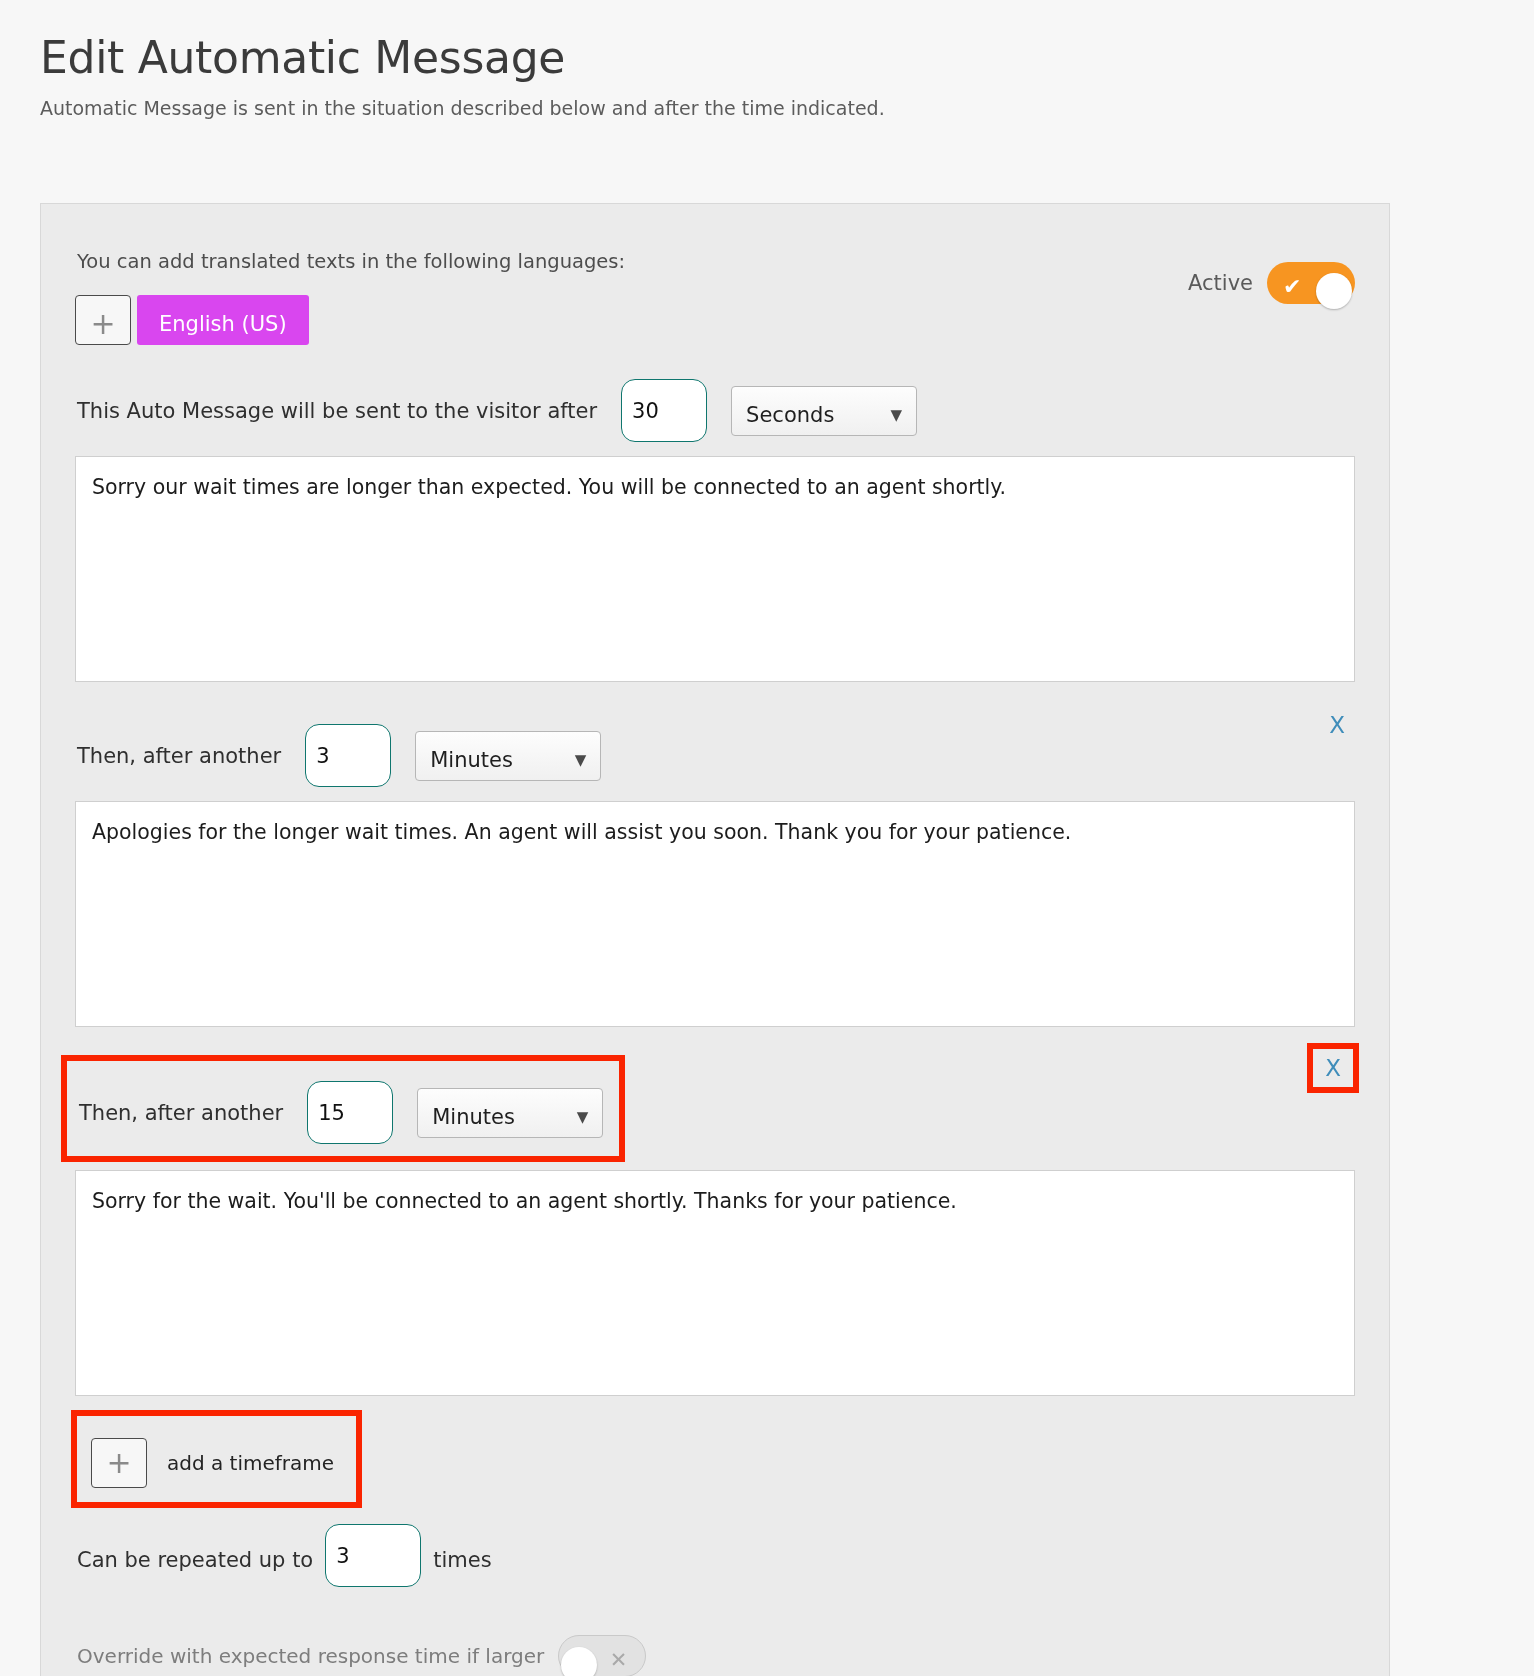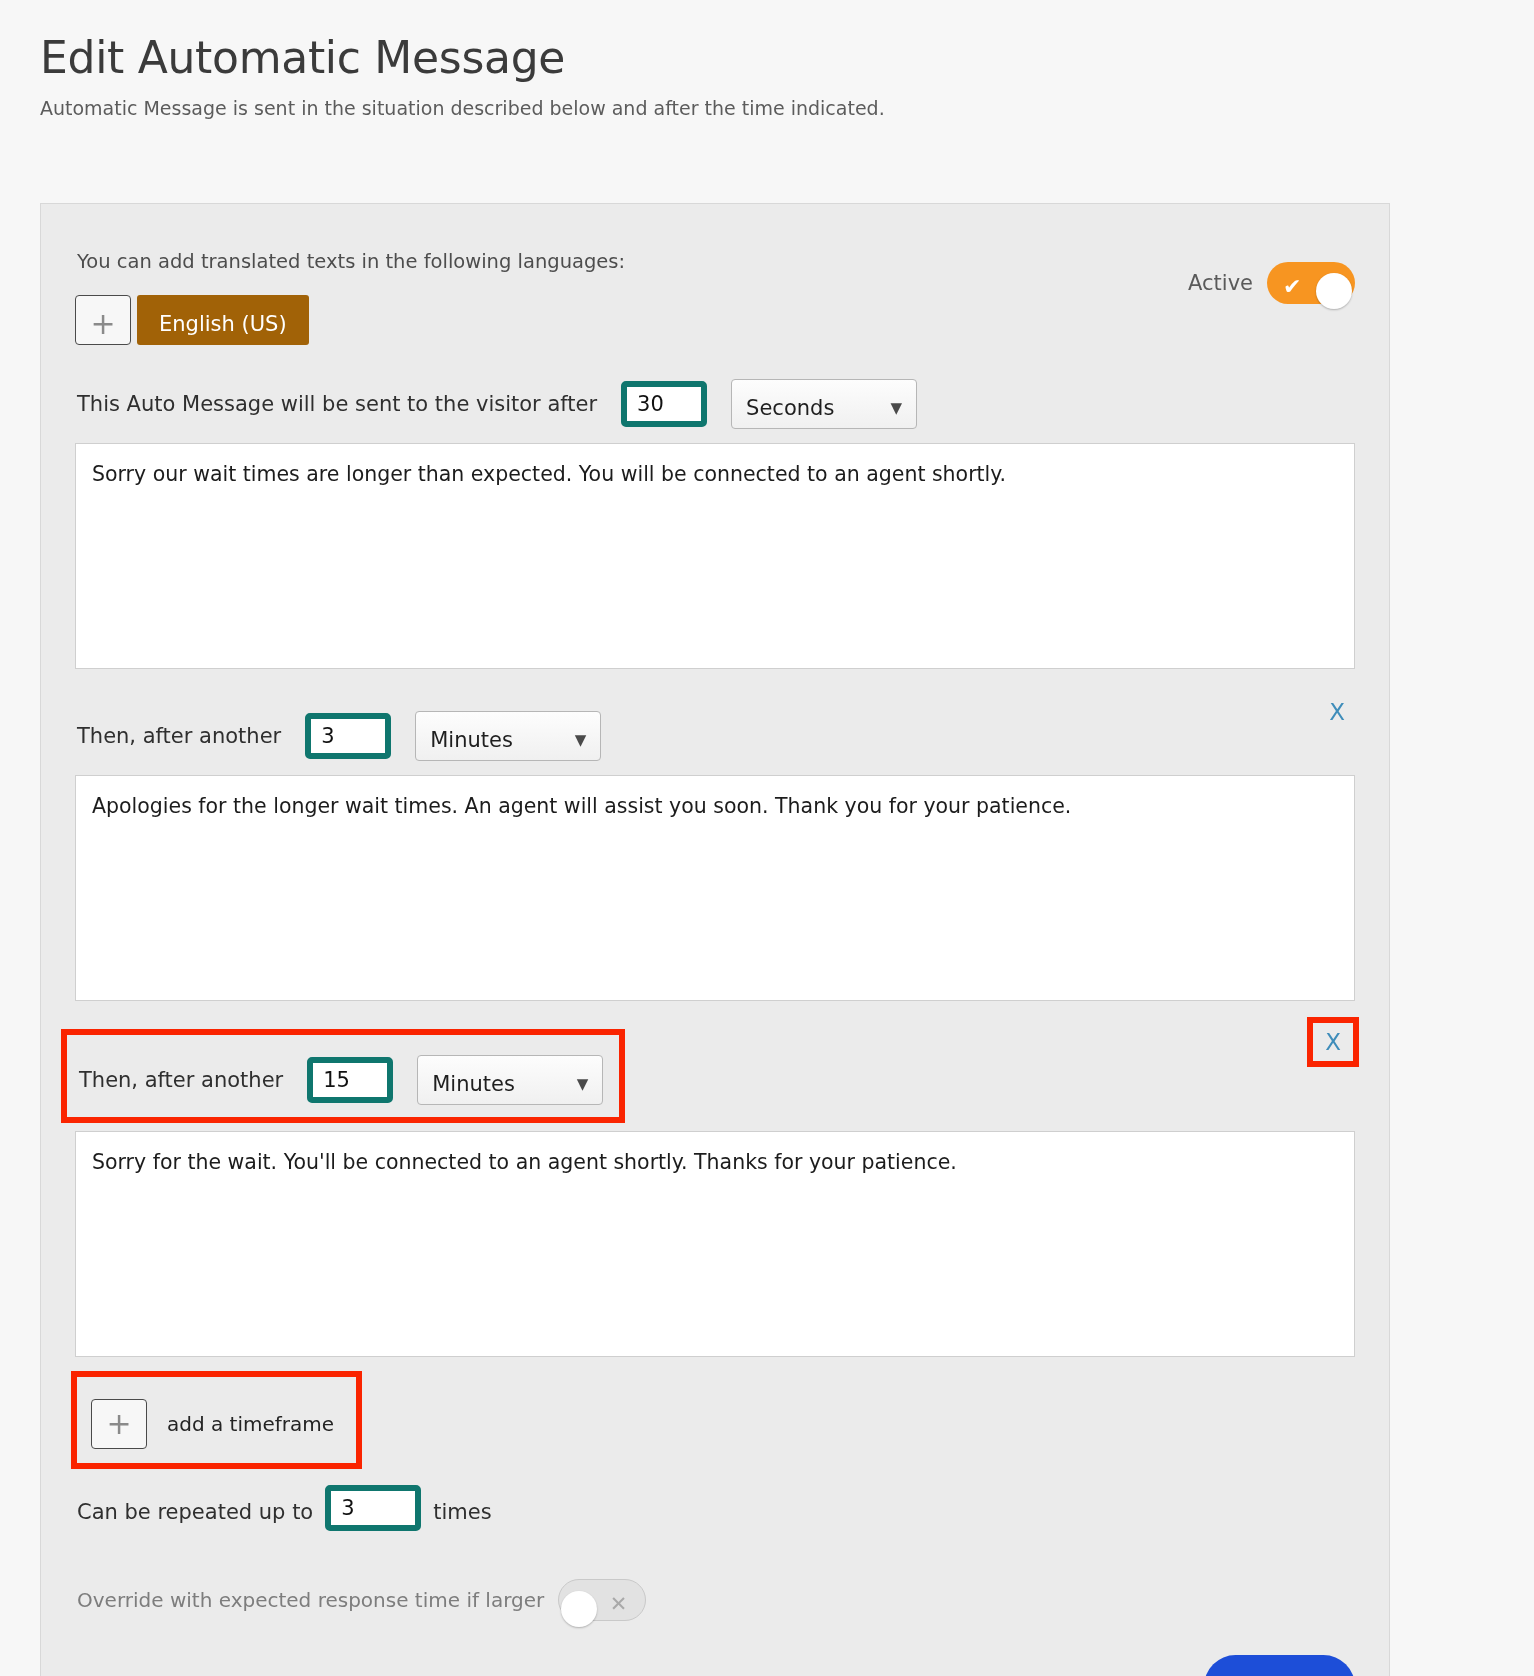--- a/index.html
+++ b/index.html
@@ -54,21 +54,21 @@
     border: 1px solid #4a4a4a;
     border-radius: 4px;
     display: flex; align-items: center; justify-content: center;
     color: #8a8a8a;
     font-size: 30px;
     line-height: 1;
     cursor: pointer;
     user-select: none;
   }
   .lang-chip {
-    background: #a16207;
+    background: #d946ef;
     color: #ffffff;
     font-size: 21px;
     padding: 0 22px;
     height: 50px;
     display: flex; align-items: center;
     border-radius: 3px;
     cursor: pointer;
   }
 
   .active-wrap {
@@ -112,28 +112,28 @@
     gap: 12px;
     margin: 26px 0 14px 2px;
   }
   .timing-label {
     font-size: 21px;
     color: #2f2f2f;
     margin-right: 12px;
     white-space: nowrap;
   }
   .num-input {
-    width: 86px; height: 46px;
-    border: 6px solid #0f766e;
+    width: 86px; height: 63px;
+    border: 1px solid #0f766e;
     background: #ffffff;
     font-size: 21px;
     color: #111;
     padding: 0 10px;
     font-family: inherit;
-    border-radius: 5px;
+    border-radius: 14px;
   }
   .sel {
     margin-left: 12px;
     width: 186px; height: 50px;
     border: 1px solid #b6b6b6;
     background: linear-gradient(#fdfdfd, #f0f0f0);
     border-radius: 4px;
     display: flex; align-items: center;
     padding: 0 14px;
     font-size: 21px;

